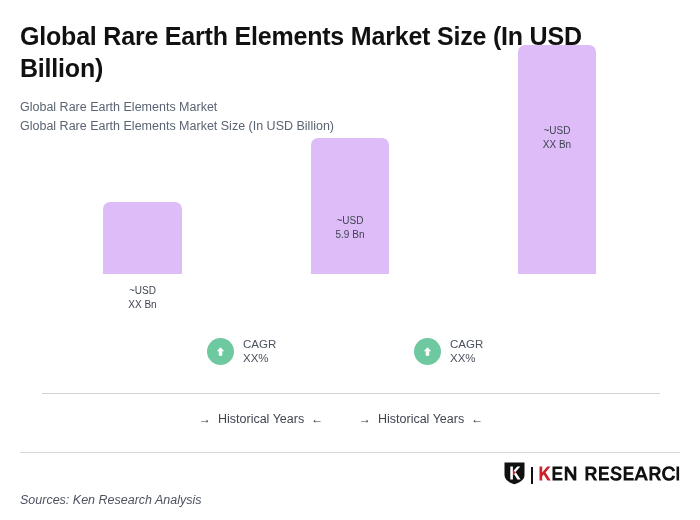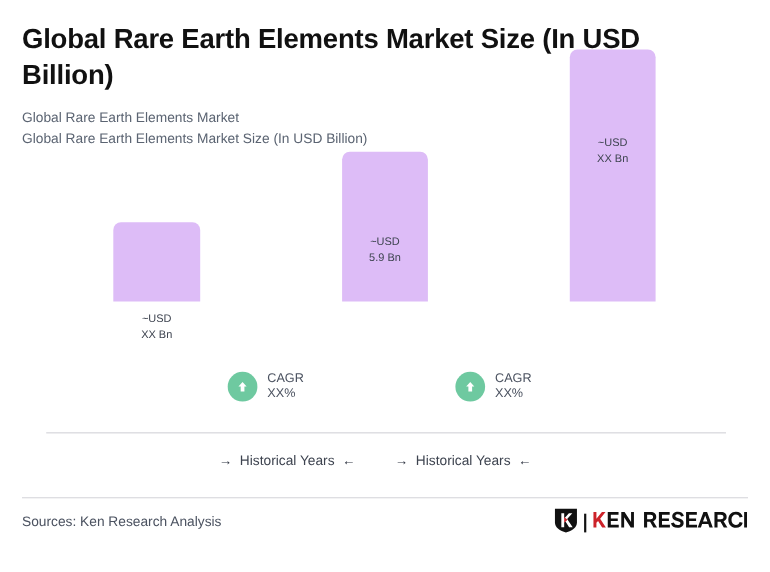--- a/index.html
+++ b/index.html
@@ -153,25 +153,26 @@
     position: absolute;
     left: 20px;
     top: 452px;
     width: 660px;
     height: 1px;
     background: #d6d6db;
   }
   .sources {
     position: absolute;
     left: 20px;
-    top: 466px;
+    top: 492px;
     font-size: 12.5px;
     line-height: 16px;
     color: #4b5260;
     white-space: nowrap;
+    font-style: italic;
   }
 
   .logo {
     position: absolute;
     right: 20px;
     top: 463px;
     height: 24px;
     display: flex;
     align-items: center;
     gap: 5px;

